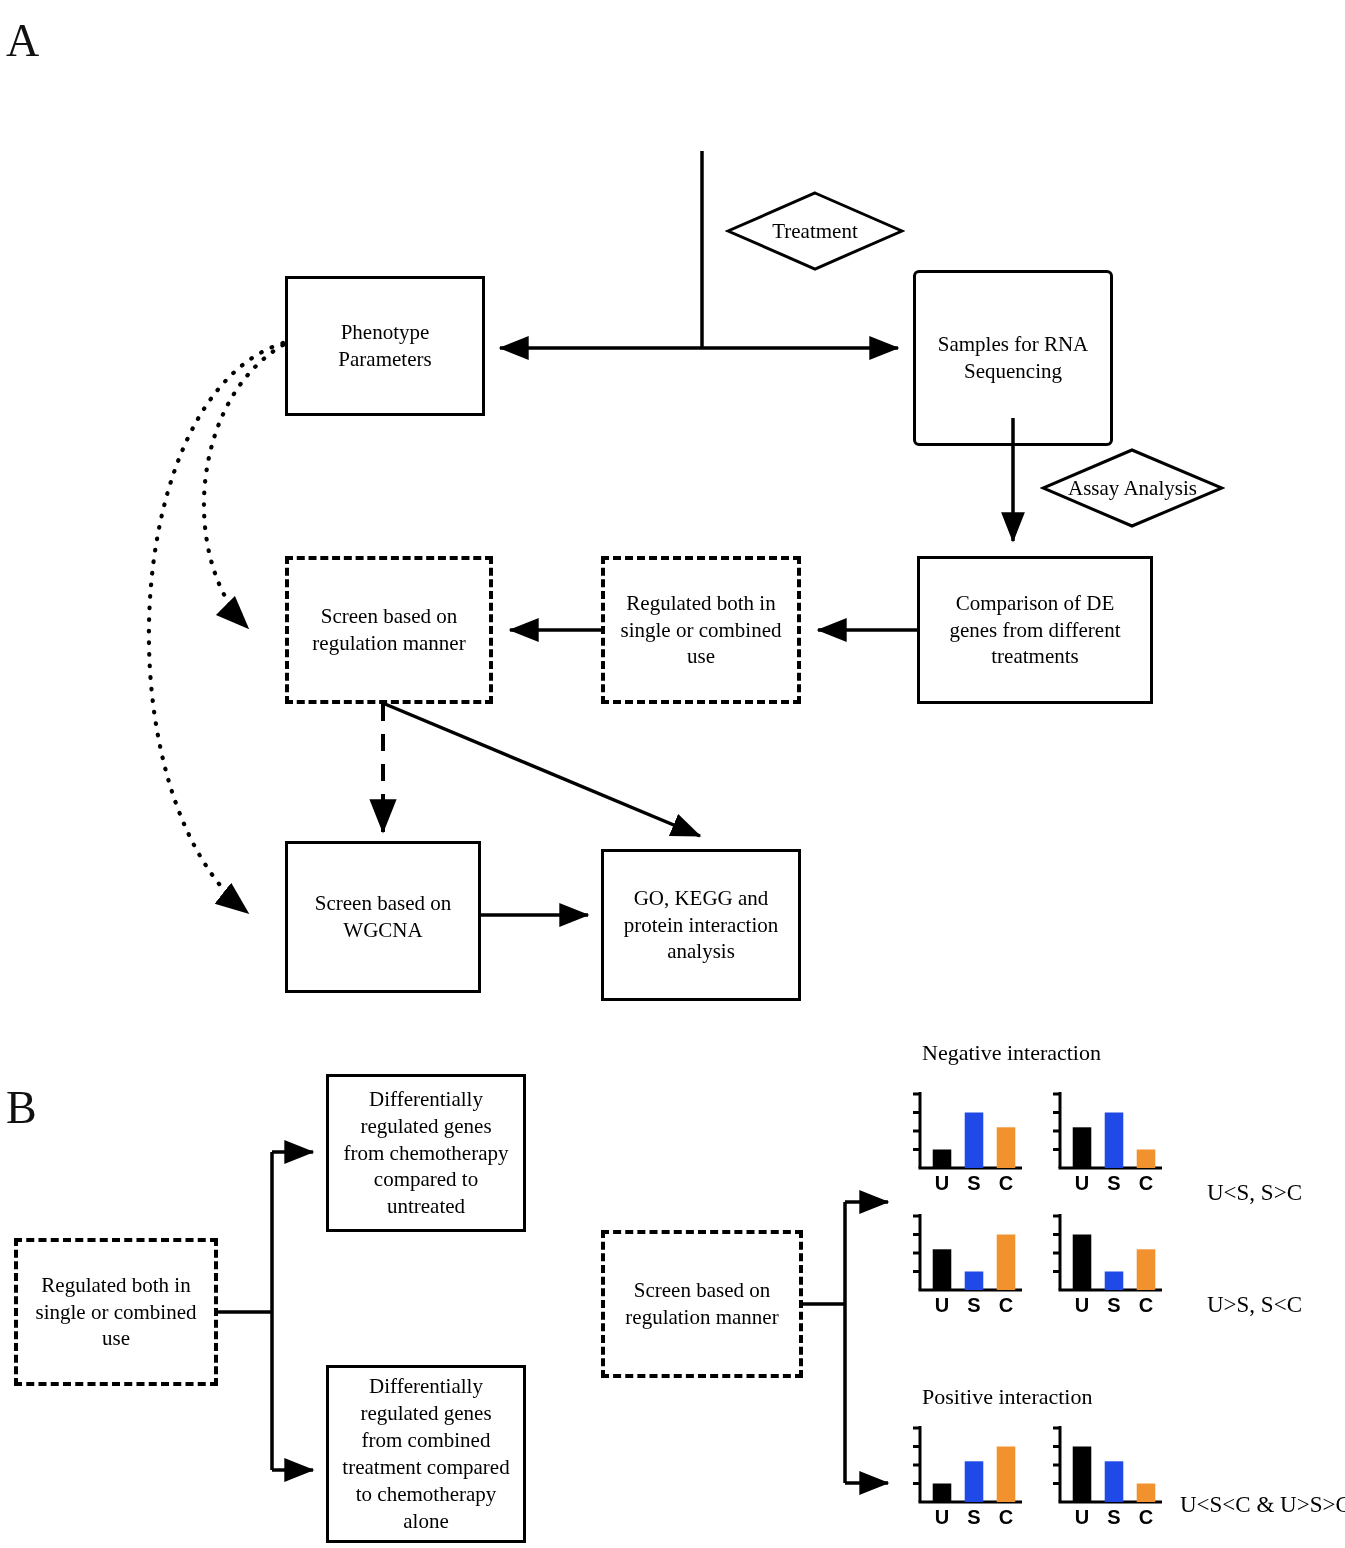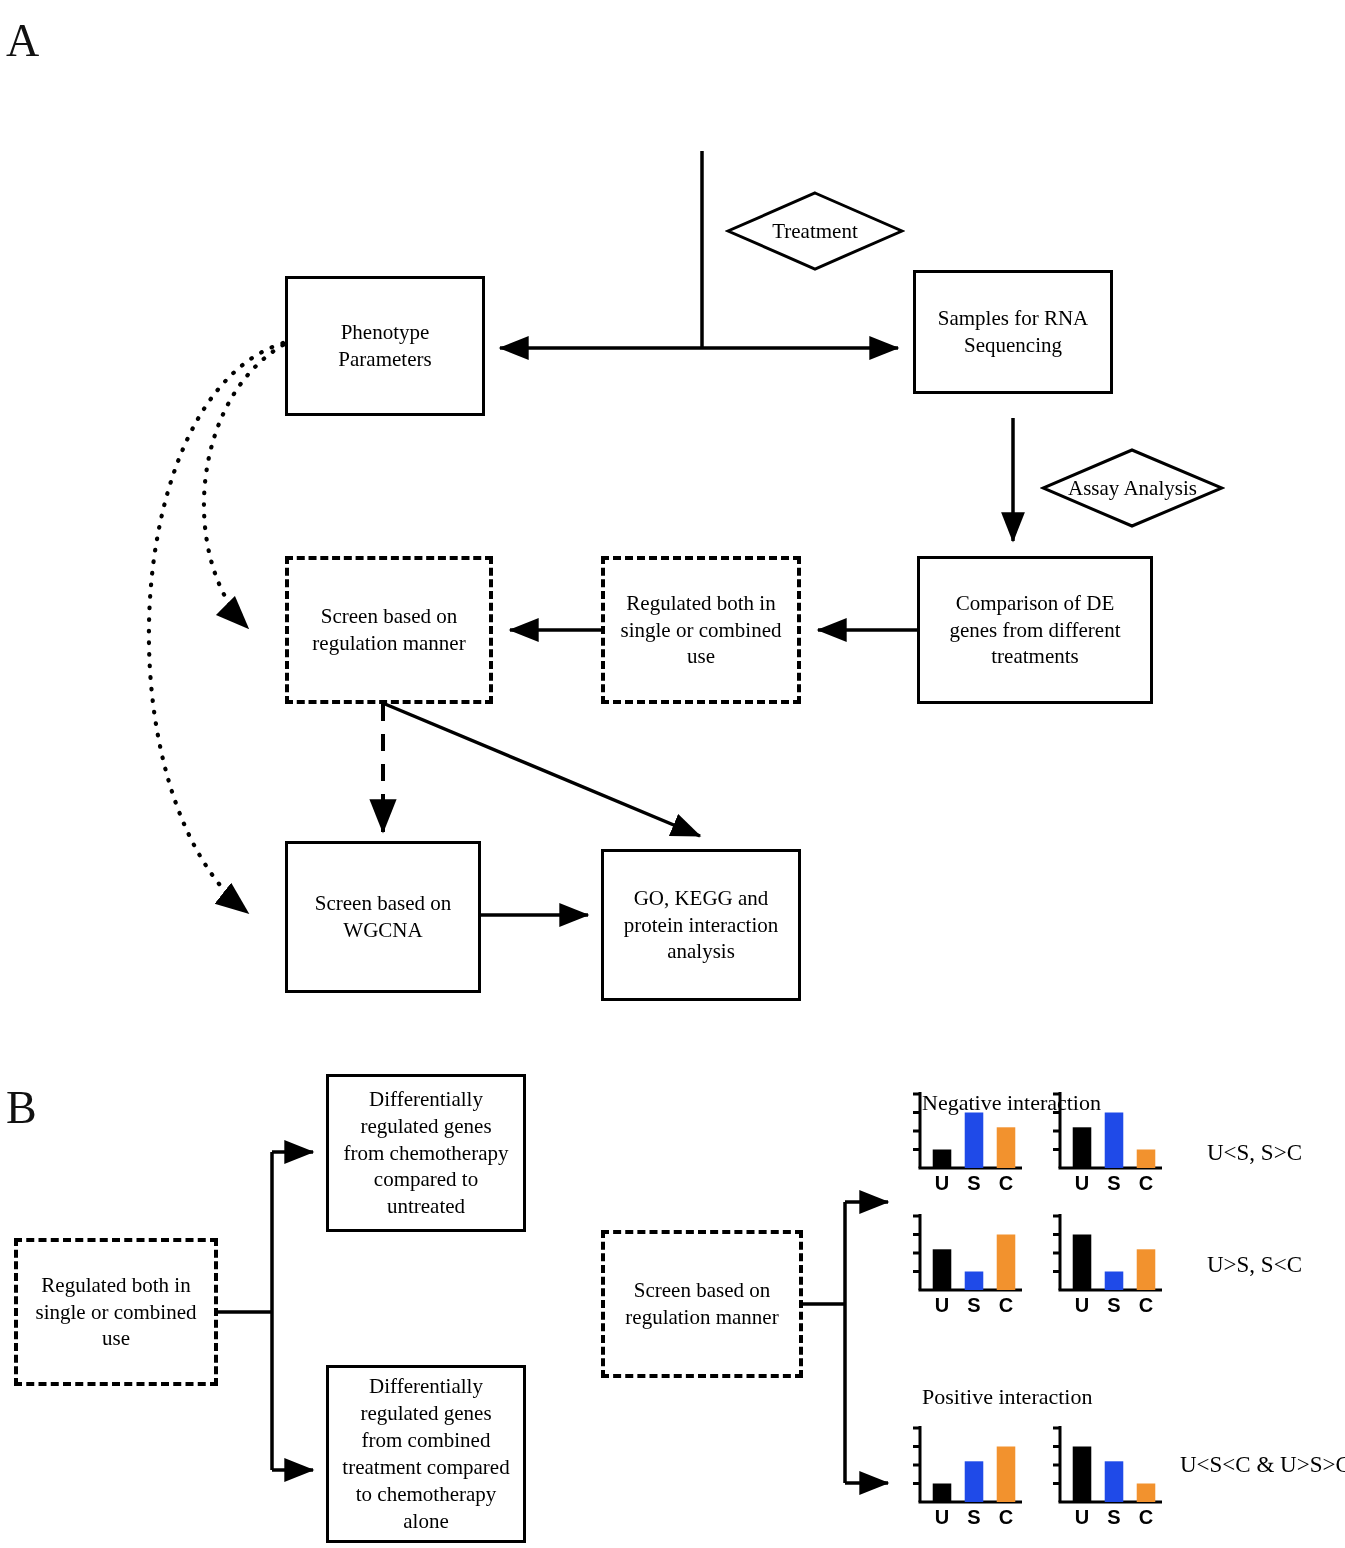--- a/index.html
+++ b/index.html
@@ -20,42 +20,42 @@
   .diamond .dlabel{position:relative;z-index:2;font-size:21px;white-space:nowrap;text-align:center;}
   .diamond svg{position:absolute;left:0;top:0;}
 
   
   .chart{position:absolute;}
   .chart .plot{position:absolute;left:0;top:0;}
   .chart .ticklabels{position:absolute;display:flex;width:100%;}
   .chart .ticklabels span{flex:1;text-align:center;font-size:20px;font-weight:bold;
         font-family:"Liberation Sans","DejaVu Sans",sans-serif;}
   .chart-title{position:absolute;font-size:22px;white-space:nowrap;}
-  .rel-label{position:absolute;font-size:23px;white-space:nowrap;}
+  .rel-label{position:absolute;font-size:23px;white-space:nowrap;margin-top:40px;}
 </style>
 </head>
 <body>
 
 <div class="stage">
 
   <div class="panel-letter" style="left:6px;top:18px;">A</div>
 
 
   <div class="diamond" style="left:725px;top:190px;width:180px;height:82px;">
     <svg width="180" height="82">
       <polygon points="90,3 177,41 90,79 3,41" fill="#fff" stroke="#000" stroke-width="3"></polygon>
     </svg>
     <div class="dlabel">Treatment</div>
   </div>
 
   <div class="node solid" style="left:285px;top:276px;width:200px;height:140px;align-items:center;">
     <div class="txt">Phenotype<br>Parameters</div>
   </div>
 
-  <div class="node solid" style="left:913px;top:270px;width:200px;height:124px;">
+  <div class="node solid" style="left:913px;top:270px;width:200px;height:176px;border-radius:6px;">
     <div class="txt">Samples for RNA<br>Sequencing</div>
   </div>
 
   <div class="diamond" style="left:1040px;top:447px;width:185px;height:82px;">
     <svg width="185" height="82">
       <polygon points="92,3 182,41 92,79 3,41" fill="#fff" stroke="#000" stroke-width="3"></polygon>
     </svg>
     <div class="dlabel">Assay Analysis</div>
   </div>
 
@@ -90,21 +90,21 @@
   </div>
 
   <div class="node solid" style="left:326px;top:1365px;width:200px;height:178px;">
     <div class="txt">Differentially<br>regulated genes<br>from combined<br>treatment compared<br>to chemotherapy<br>alone</div>
   </div>
 
   <div class="node dashed" style="left:601px;top:1230px;width:202px;height:148px;">
     <div class="txt">Screen based on<br>regulation manner</div>
   </div>
 
-  <div class="chart-title" style="left:922px;top:1090px;">Negative interaction</div>
+  <div class="chart-title" style="left:922px;top:1040px;">Negative interaction</div>
   <div class="chart-title" style="left:922px;top:1384px;">Positive interaction</div>
 
   <div class="rel-label" style="left:1207px;top:1140px;">U&lt;S, S&gt;C</div>
   <div class="rel-label" style="left:1207px;top:1252px;">U&gt;S, S&lt;C</div>
   <div class="rel-label" style="left:1180px;top:1452px;">U&lt;S&lt;C &amp; U&gt;S&gt;C</div>
 
   <div class="chart" id="chart-neg-1" style="left:908px;top:1090px;width:118px;height:104px;">
       <svg width="118" height="82" class="plot">
         <line x1="12" y1="2" x2="12" y2="78" stroke="#000000" stroke-width="3"></line>
         <line x1="10.5" y1="78" x2="114" y2="78" stroke="#000000" stroke-width="3"></line>

